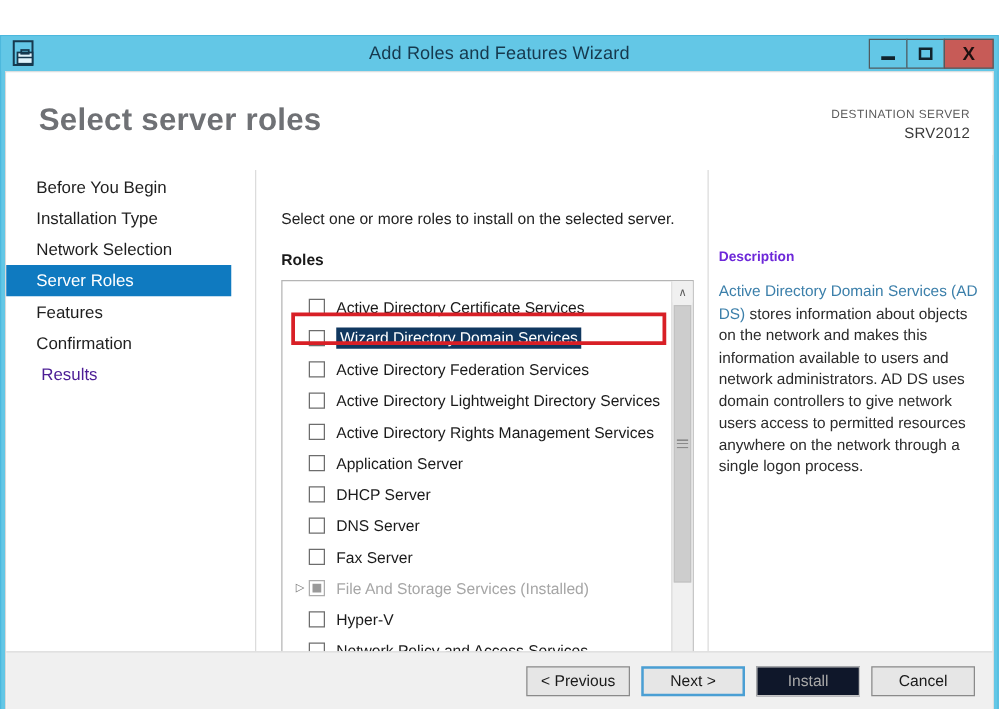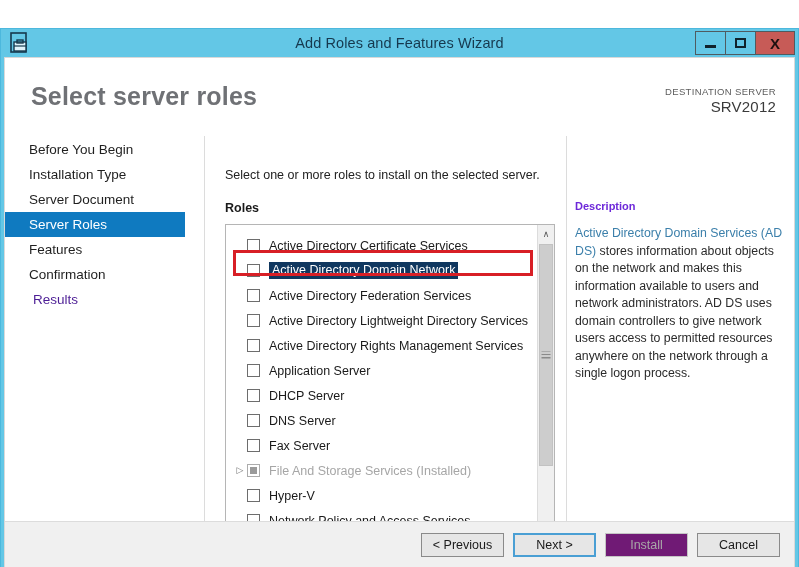--- a/index.html
+++ b/index.html
@@ -105,21 +105,21 @@
     right: 18px; top: 26px;
     text-align: right;
     line-height: 15px;
   }
   #dest-label {
     font-size: 9.5px;
     color: #5c5c5c;
     letter-spacing: .35px;
   }
   #dest-value {
-    font-size: 15px;
+    font-size: 12px;
     color: #3a3a3a;
     letter-spacing: .2px;
   }
 
   
   #sidebar {
     position: absolute;
     left: 0; top: 66px;
     width: 192px; height: 446px;
     background: #ffffff;
@@ -326,21 +326,21 @@
     display: flex; align-items: center; justify-content: center;
     font-family: "Liberation Sans", sans-serif;
   }
   .btn.default {
     border: 2px solid #4a9fd4;
     background: #e6e6e6;
   }
   .btn.disabled {
     color: #a8a8a8;
     border-color: #c4c4c4;
-    background: #701a75;
+    background: #0f172a;
   }
 </style>
 </head>
 <body>
 
 <div id="window">
 
   <div id="titlebar">
     <div id="app-icon">
       <svg width="26" height="24" viewBox="0 0 26 24">
@@ -370,42 +370,42 @@
         <div id="dest-label">DESTINATION SERVER</div>
         <div id="dest-value">SRV2012</div>
       </div>
     </div>
 
     <div id="nav-divider"></div>
 
     <div id="sidebar">
         <div class="nav-item">Before You Begin</div>
         <div class="nav-item">Installation Type</div>
-        <div class="nav-item">Server Document</div>
+        <div class="nav-item">Network Selection</div>
         <div class="nav-item active">Server Roles</div>
         <div class="nav-item">Features</div>
         <div class="nav-item">Confirmation</div>
         <div class="nav-item disabled">Results</div>
       </div>
 
     <div id="main">
       <div id="instruction">Select one or more roles to install on the selected server.</div>
       <div id="roles-label">Roles</div>
 
       <div id="roles-box">
         <div id="roles-list">
             <div class="role-row">
               <span class="expander blank">▷</span>
               <span class="cbox"></span>
               <span class="role-label">Active Directory Certificate Services</span>
             </div>
             <div class="role-row selected">
               <span class="expander blank">▷</span>
               <span class="cbox"></span>
-              <span class="role-label">Active Directory Domain Network</span>
+              <span class="role-label">Wizard Directory Domain Services</span>
             </div>
             <div class="role-row">
               <span class="expander blank">▷</span>
               <span class="cbox"></span>
               <span class="role-label">Active Directory Federation Services</span>
             </div>
             <div class="role-row">
               <span class="expander blank">▷</span>
               <span class="cbox"></span>
               <span class="role-label">Active Directory Lightweight Directory Services</span>

